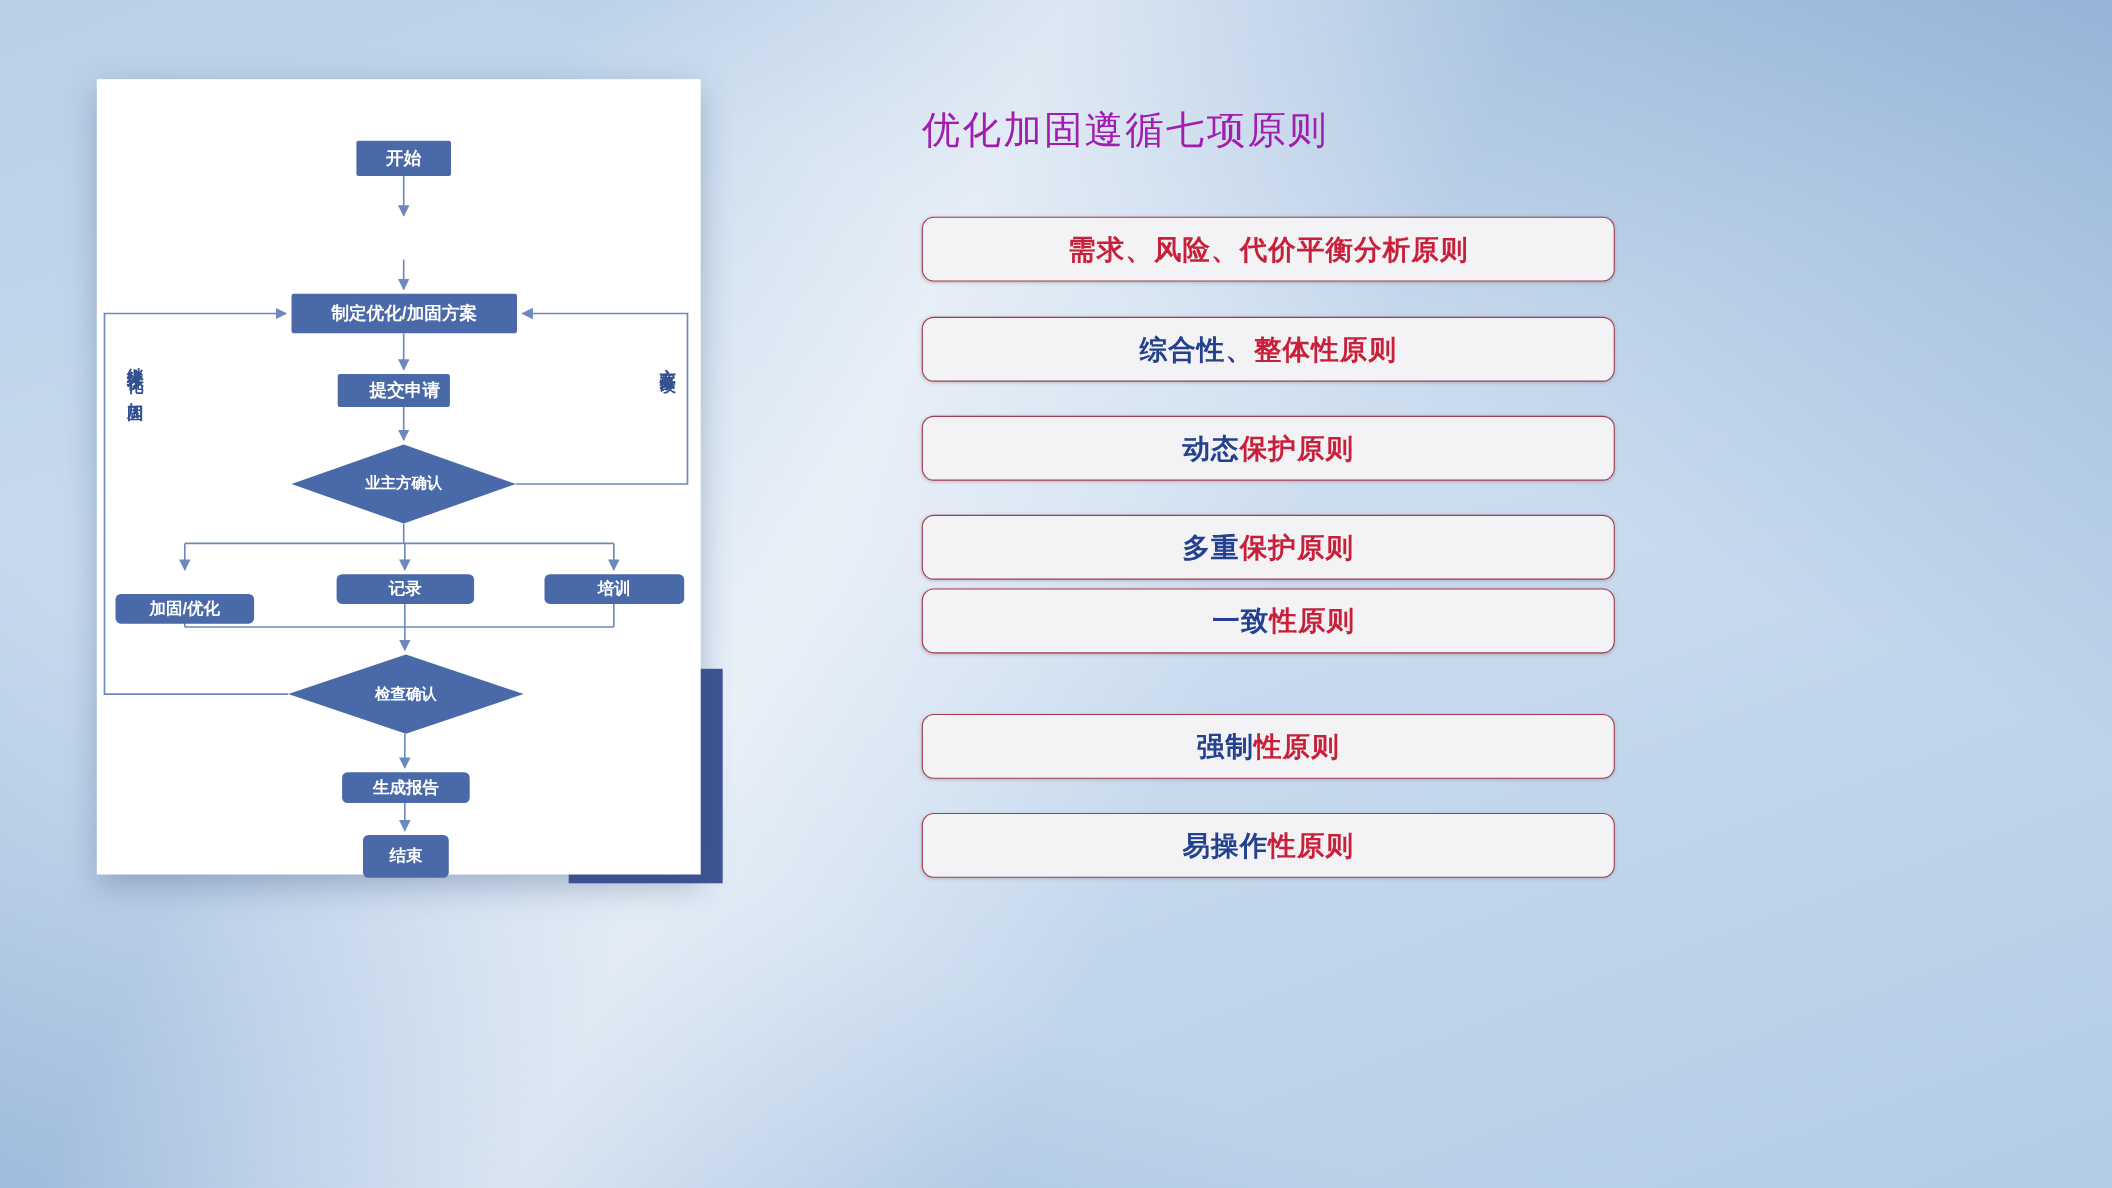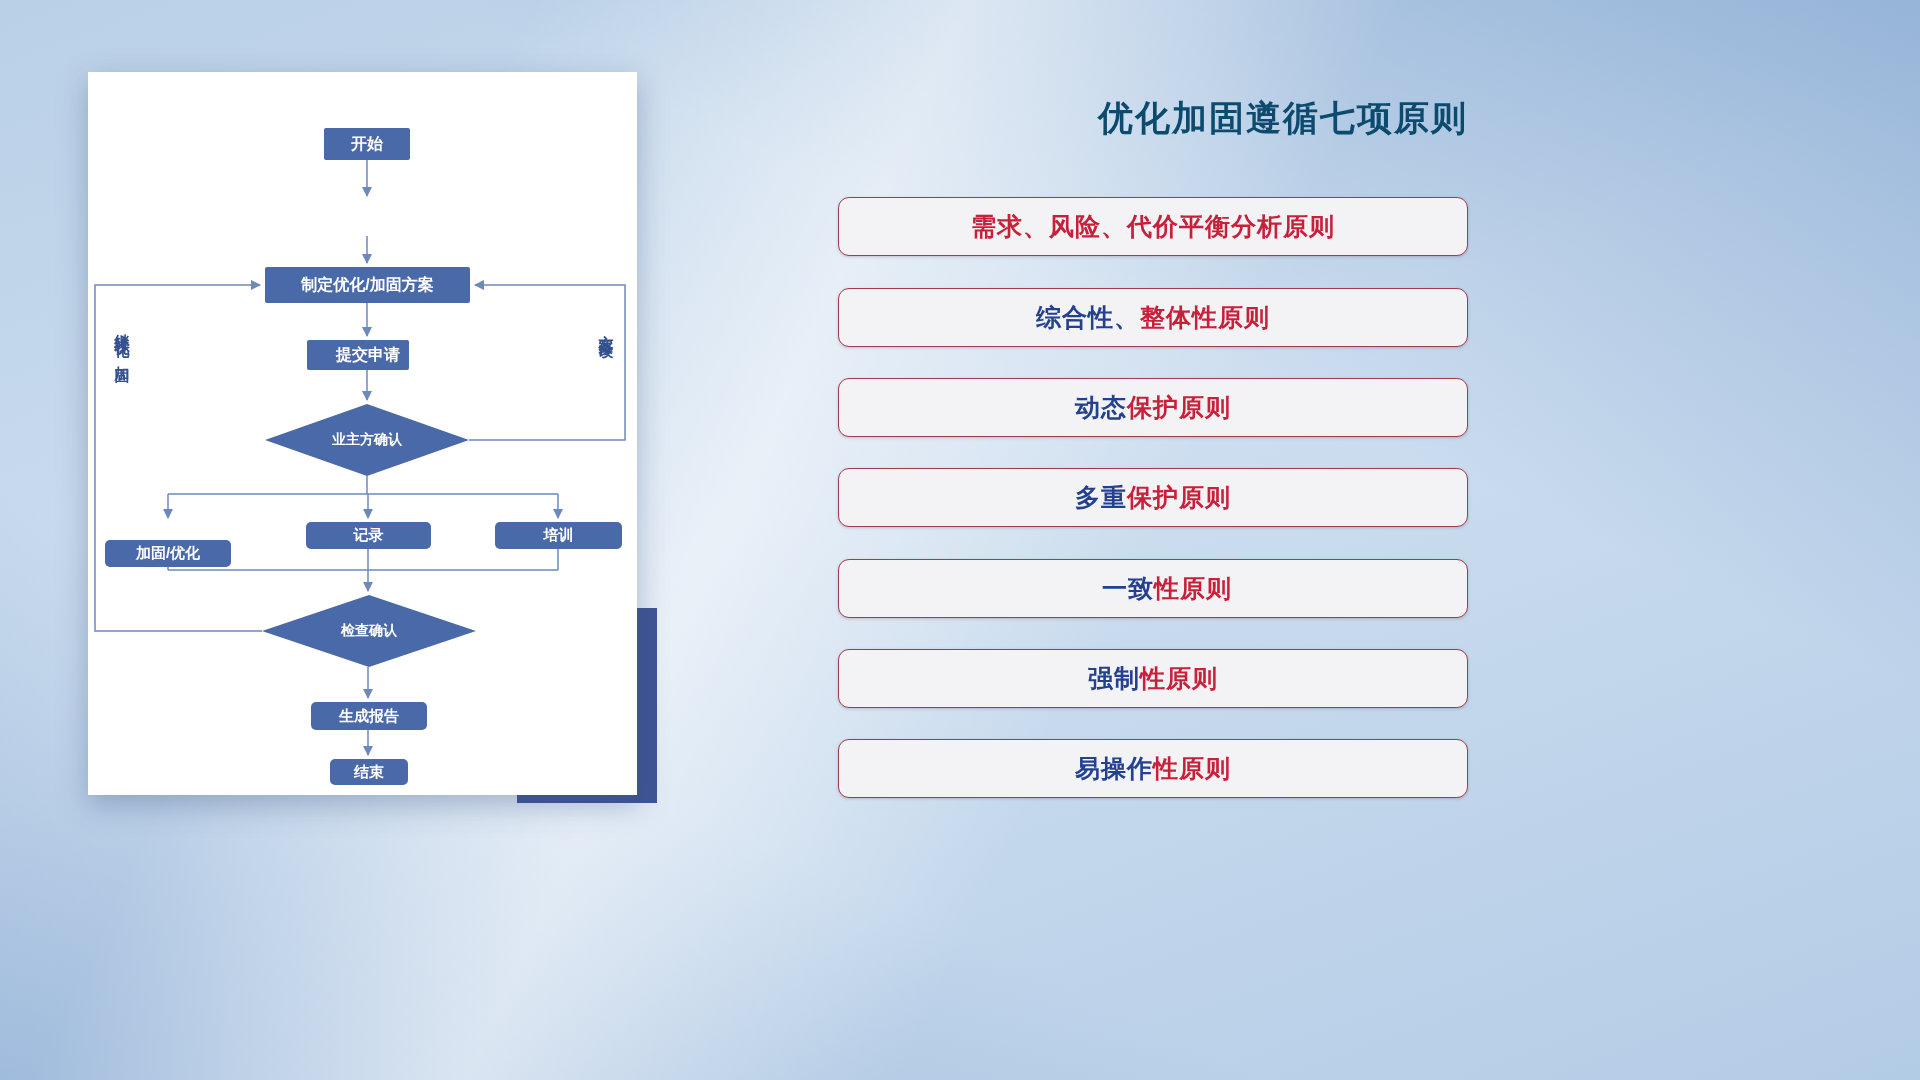--- a/index.html
+++ b/index.html
@@ -39,34 +39,34 @@
   }
   .vlabel {
     position:absolute; writing-mode:vertical-lr; text-orientation:upright;
     font-size:15px; font-weight:bold; color:#33508f; letter-spacing:3px;
     white-space:nowrap;
   }
 
   
   .panel-title {
     position:absolute; left:838px; top:95px; width:630px;
-    text-align:right; font-size:35px; font-weight:bold; color:#0c4a6e;
+    text-align:left; font-size:35px; font-weight:normal; color:#a21caf;
     letter-spacing:2px;
   }
   .principle {
     position:absolute; left:838px; width:630px; height:59px;
     background:#f3f2f4; border:1.5px solid #a23b50; border-radius:11px;
     display:flex; align-items:center; justify-content:center;
     font-size:25px; font-weight:600; letter-spacing:1px;
     box-shadow:0 1px 3px rgba(90,60,70,0.25);
   }
   .p-blue { color:#23418f; }
   .p-red  { color:#c8203a; }
   .pr-0 { top:197px; } .pr-1 { top:288px; } .pr-2 { top:378px; }
-  .pr-3 { top:468px; } .pr-4 { top:559px;padding-left:28px; } .pr-5 { top:649px; }
+  .pr-3 { top:468px; } .pr-4 { top:535px;padding-left:28px; } .pr-5 { top:649px; }
   .pr-6 { top:739px; }
 </style>
 </head>
 <body>
 
 <div class="stage">
 
   <div class="accent-rect"></div>
 
   <div class="card">
@@ -115,21 +115,21 @@
     <div class="node small" style="left:17px; top:468px; width:126px; height:27px;">加固/优化</div>
 
     <div class="node small" style="left:218px; top:450px; width:125px; height:27px;">记录</div>
 
     <div class="node small" style="left:407px; top:450px; width:127px; height:27px;">培训</div>
 
     <div class="diamond-label" style="left:201px; top:550px;">检查确认</div>
 
     <div class="node small" style="left:223px; top:630px; width:116px; height:28px;">生成报告</div>
 
-    <div class="node small" style="left:242px; top:687px; width:78px; height:26px;">结束</div>
+    <div class="node small" style="left:242px; top:687px; width:78px; height:39px;">结束</div>
 
     <div class="vlabel" style="left:24px; top:250px;">继续优化/加固</div>
 
     <div class="vlabel" style="left:508px; top:250px;">方案修改</div>
 
   </div>
 
   <div class="panel-title">优化加固遵循七项原则</div>
 
   <div class="principle pr-1">

